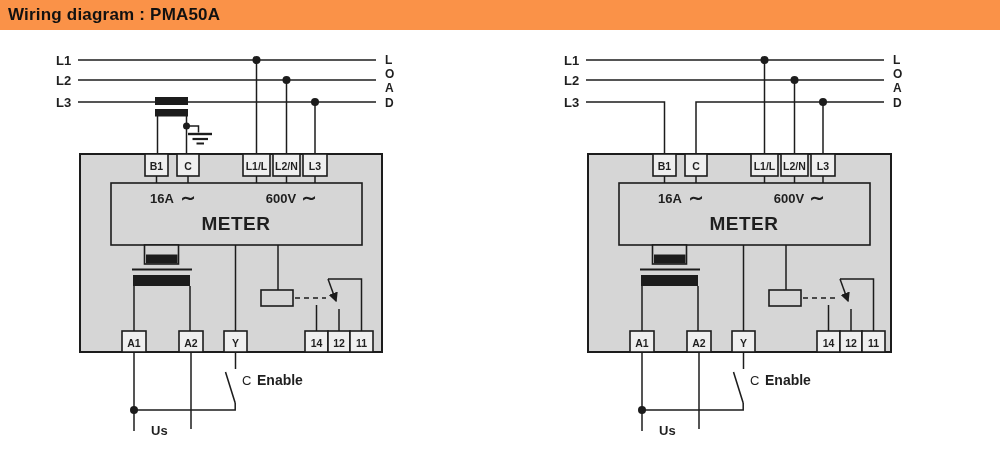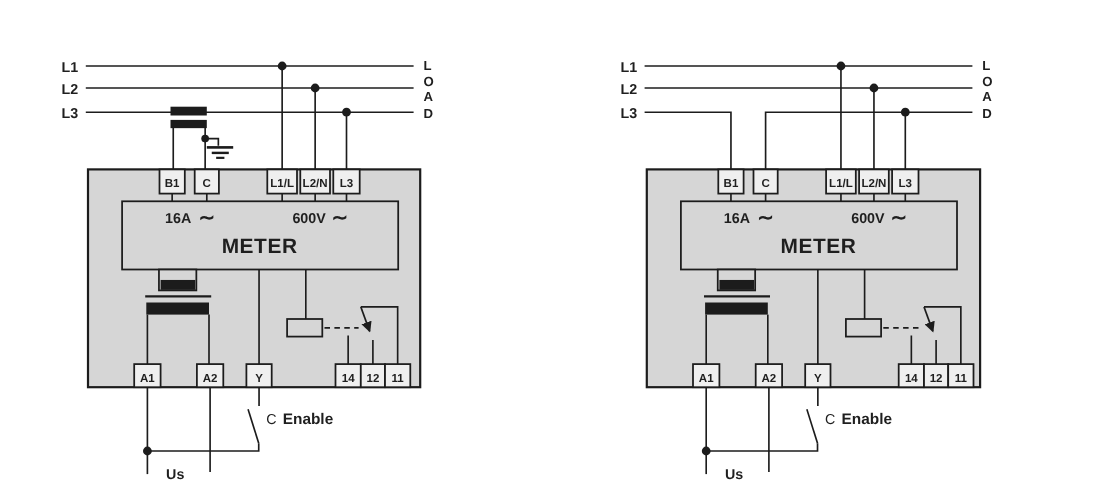--- a/index.html
+++ b/index.html
@@ -28,20 +28,23 @@
   .meter{font-size:19px;font-weight:bold;text-anchor:middle;letter-spacing:0.5px;}
   .cpref{font-size:13px;font-weight:500;}
   .enbl{font-size:14px;font-weight:bold;}
   .us{font-size:13px;font-weight:bold;}
 </style>
 </head>
 <body>
 
 <div class="page">
 
+  <div class="header">
+    <span class="title">Wiring diagram : PMA50A</span>
+  </div>
 
   <svg class="schematic" width="1000" height="450" viewBox="0 0 1000 450">
     <defs>
       <marker id="arr" viewBox="0 0 10 10" refX="8.5" refY="5" markerWidth="6.5" markerHeight="6.5" orient="auto">
         <path d="M0,0 L10,5 L0,10 z" fill="#1c1c1c"></path>
       </marker>
     </defs>
 
     <g>
 

